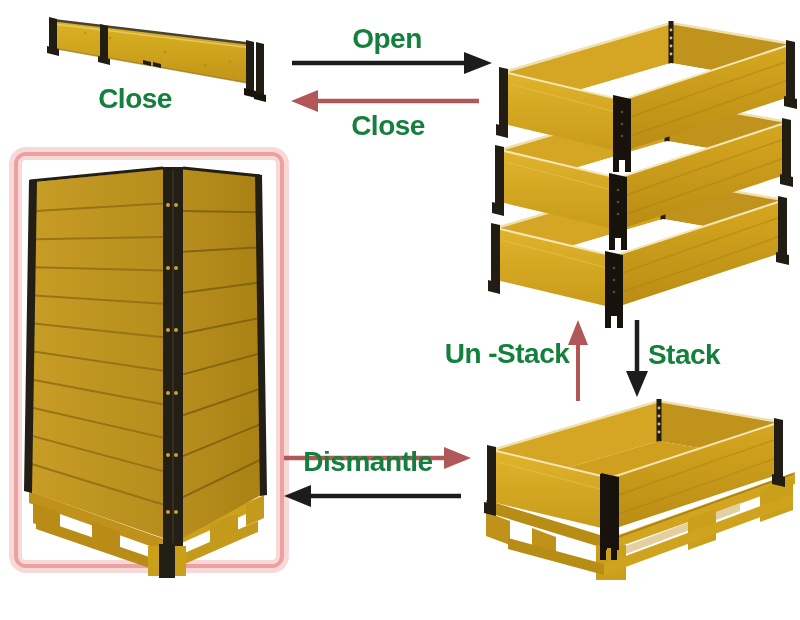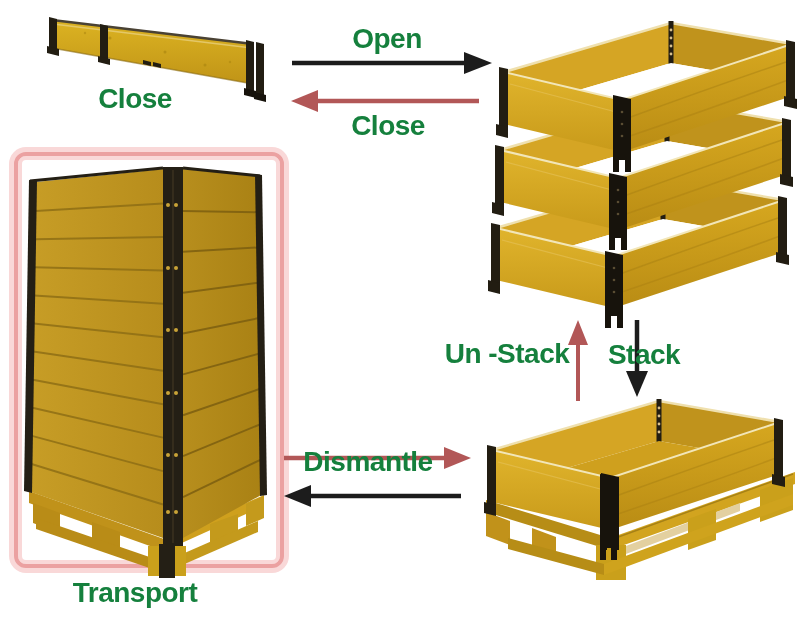--- a/index.html
+++ b/index.html
@@ -230,17 +230,16 @@
     <g class="black-arrow">
       <line x1="461" y1="496" x2="309" y2="496" stroke="currentColor" stroke-width="4.5"></line>
       <polygon points="311,485 284,496 311,507" fill="currentColor"></polygon>
     </g>
   </svg>
 
   <div class="diagram-label" style="left:135px;top:99px;">Close</div>
   <div class="diagram-label" style="left:387px;top:39px;">Open</div>
   <div class="diagram-label" style="left:388px;top:126px;">Close</div>
   <div class="diagram-label" style="left:507px;top:354px;">Un -Stack</div>
-  <div class="diagram-label" style="left:644px;top:355px;">Stack</div>
+  <div class="diagram-label" style="left:684px;top:355px;">Stack</div>
   <div class="diagram-label" style="left:368px;top:434px;margin-top:28px;">Dismantle</div>
-  <div class="diagram-label" style="left:135px;top:593px;">Transport</div>
 
 </div>
 
 </body></html>

